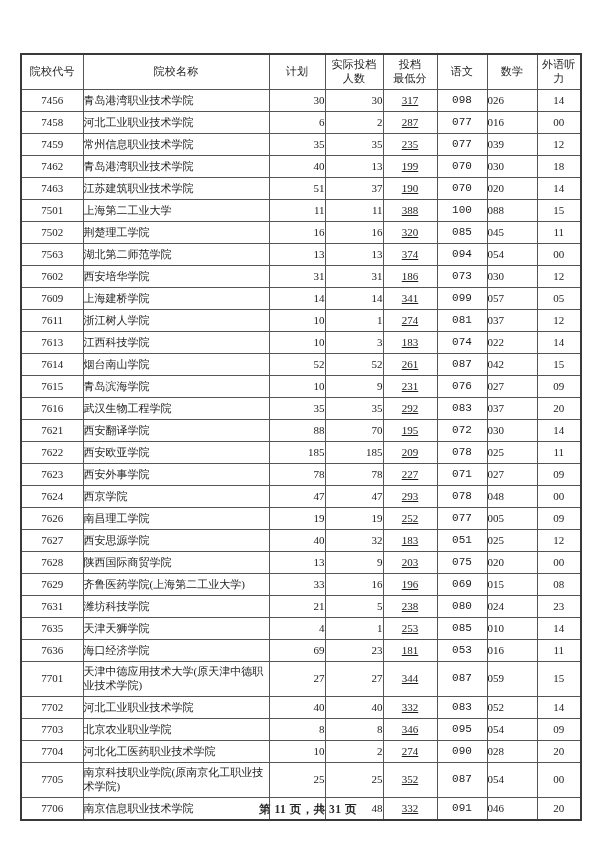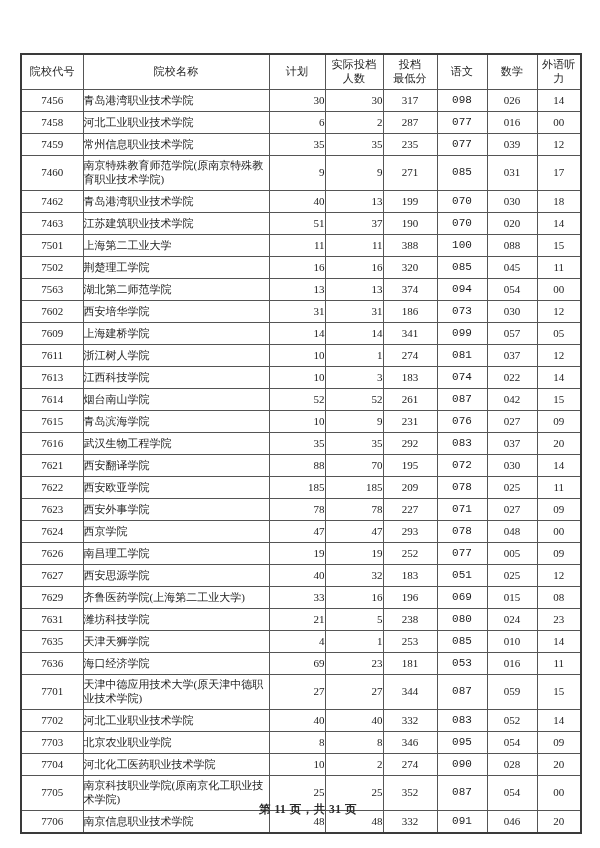--- a/index.html
+++ b/index.html
@@ -74,23 +74,23 @@
   col.c-actual { width: 58px; }
   col.c-min    { width: 54px; }
   col.c-yuwen  { width: 50px; }
   col.c-shuxue { width: 50px; }
   col.c-waiyu  { width: 44px; }
 
   td.code   { text-align: center; padding: 1px 2px; }
   td.name   { text-align: left; padding: 1px 2px 1px 4px; word-break: break-all; }
   td.plan   { text-align: right; padding: 1px 4px 1px 2px; }
   td.actual { text-align: right; padding: 1px 4px 1px 2px; }
-  td.minscore { text-align: center; }
+  td.minscore { text-align: center; text-decoration: underline; }
   td.yuwen  { text-align: center; font-family: Liberation Mono, monospace; }
-  td.shuxue { text-align: center; }
+  td.shuxue { text-align: left; }
   td.waiyu  { text-align: center; }
 
   tr.tall td { height: 34px; }
 
   #footer {
     position: absolute;
     left: 8px;
     top: 802px;
     width: 600px;
     text-align: center;
@@ -159,30 +159,20 @@
           <tr>
             <td class="code">7459</td>
             <td class="name">常州信息职业技术学院</td>
             <td class="plan">35</td>
             <td class="actual">35</td>
             <td class="minscore">235</td>
             <td class="yuwen">077</td>
             <td class="shuxue">039</td>
             <td class="waiyu">12</td>
           </tr>
-          <tr class="tall">
-            <td class="code">7460</td>
-            <td class="name">南京特殊教育师范学院(原南京特殊教育职业技术学院)</td>
-            <td class="plan">9</td>
-            <td class="actual">9</td>
-            <td class="minscore">271</td>
-            <td class="yuwen">085</td>
-            <td class="shuxue">031</td>
-            <td class="waiyu">17</td>
-          </tr>
           <tr>
             <td class="code">7462</td>
             <td class="name">青岛港湾职业技术学院</td>
             <td class="plan">40</td>
             <td class="actual">13</td>
             <td class="minscore">199</td>
             <td class="yuwen">070</td>
             <td class="shuxue">030</td>
             <td class="waiyu">18</td>
           </tr>
@@ -348,20 +338,30 @@
           </tr>
           <tr>
             <td class="code">7627</td>
             <td class="name">西安思源学院</td>
             <td class="plan">40</td>
             <td class="actual">32</td>
             <td class="minscore">183</td>
             <td class="yuwen">051</td>
             <td class="shuxue">025</td>
             <td class="waiyu">12</td>
+          </tr>
+          <tr>
+            <td class="code">7628</td>
+            <td class="name">陕西国际商贸学院</td>
+            <td class="plan">13</td>
+            <td class="actual">9</td>
+            <td class="minscore">203</td>
+            <td class="yuwen">075</td>
+            <td class="shuxue">020</td>
+            <td class="waiyu">00</td>
           </tr>
           <tr>
             <td class="code">7629</td>
             <td class="name">齐鲁医药学院(上海第二工业大学)</td>
             <td class="plan">33</td>
             <td class="actual">16</td>
             <td class="minscore">196</td>
             <td class="yuwen">069</td>
             <td class="shuxue">015</td>
             <td class="waiyu">08</td>

